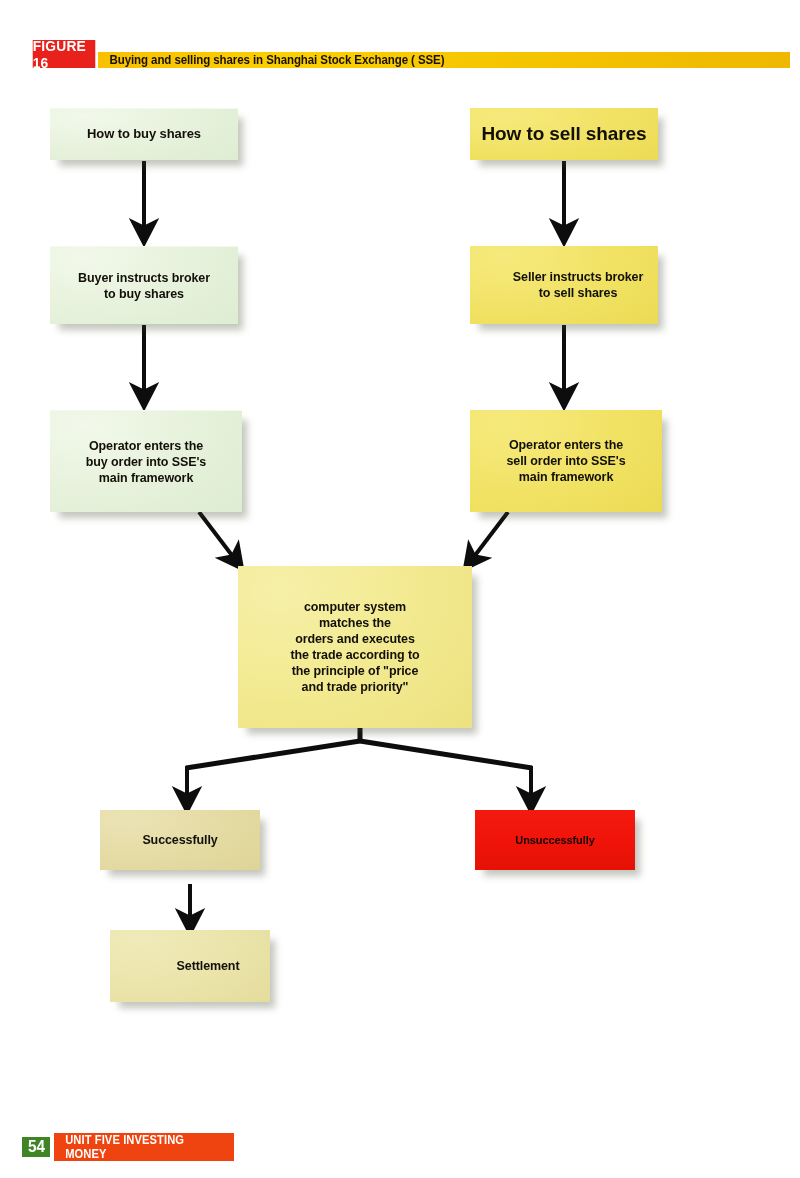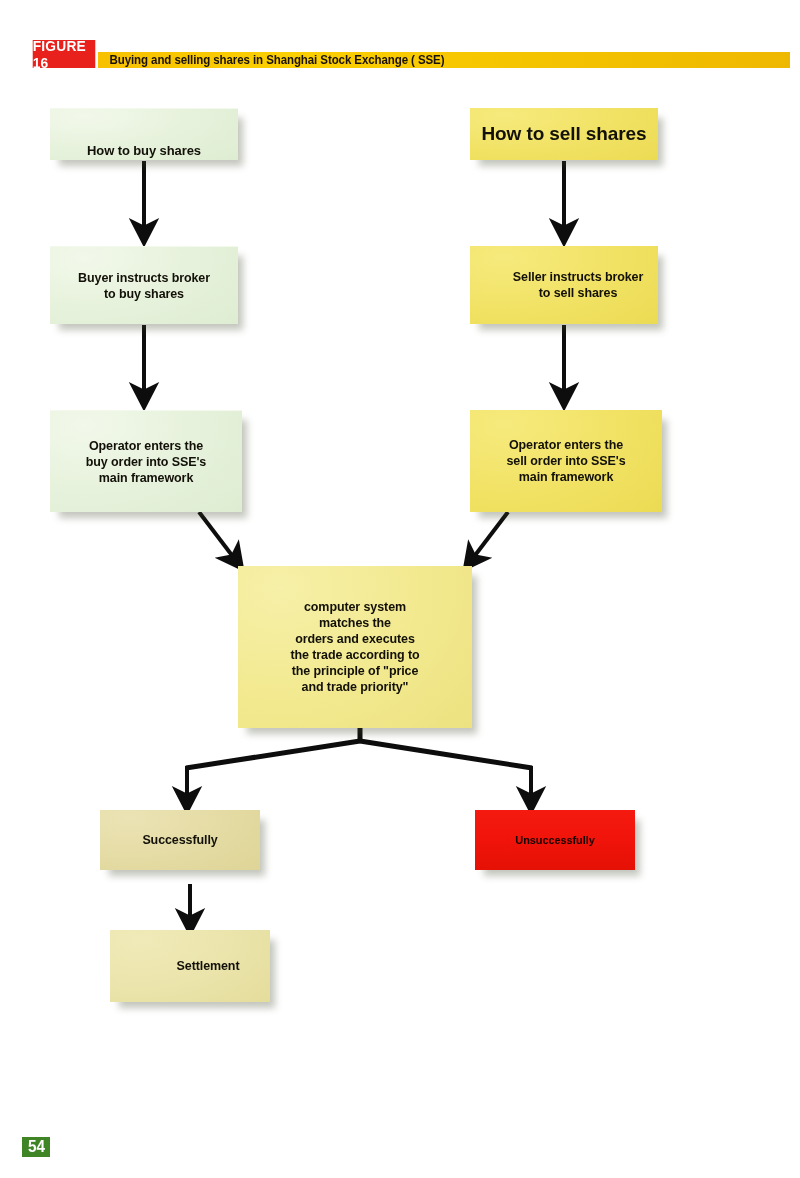--- a/index.html
+++ b/index.html
@@ -93,21 +93,21 @@
     background:
       radial-gradient(120% 140% at 18% 14%, #f0eab9 0%, #eae3a9 55%, #e3db98 100%);
     padding-left: 36px;
   }
   .red {
     background: linear-gradient(180deg, #f51a10 0%, #ef1309 55%, #e51105 100%);
     color: #140202;
   }
 
   
-  #node-how-buy    { left: 50px;  top: 108px; width: 188px; height: 52px; font-size: 13px; align-items: flex-end; }
+  #node-how-buy    { left: 50px;  top: 108px; width: 188px; height: 52px; font-size: 13px; }
   #node-how-sell   { left: 470px; top: 108px; width: 188px; height: 52px; font-size: 19px; }
   #node-buyer      { left: 50px;  top: 246px; width: 188px; height: 78px; font-size: 12.5px; }
   #node-seller     { left: 470px; top: 246px; width: 188px; height: 78px; font-size: 12.5px; padding-left: 28px; }
   #node-op-buy     { left: 50px;  top: 410px; width: 192px; height: 102px; font-size: 12.5px; }
   #node-op-sell    { left: 470px; top: 410px; width: 192px; height: 102px; font-size: 12.5px; }
   #node-matcher    { left: 238px; top: 566px; width: 234px; height: 162px; font-size: 12.5px; }
   #node-success    { left: 100px; top: 810px; width: 160px; height: 60px; font-size: 12.5px; font-weight: 600; text-align: center; }
   #node-unsuccess  { left: 443px; top: 810px; width: 160px; height: 60px; font-size: 11px; font-weight: 600; margin-left: 32px; }
   #node-settlement { left: 110px; top: 930px; width: 160px; height: 72px; font-size: 12.5px; font-weight: 600; }
 
@@ -260,14 +260,17 @@
 <div class="node cream" id="node-settlement">
   <span class="label">Settlement</span>
 </div>
 
 <div id="footer">
   <div id="footer-gap"></div>
   <div id="footer-page">
     <span class="lbl">54</span>
   </div>
   <div id="footer-sep"></div>
+  <div id="footer-unit">
+    <span class="lbl">UNIT FIVE INVESTING MONEY</span>
+  </div>
   <div id="footer-band"></div>
 </div>
 
 </body></html>

